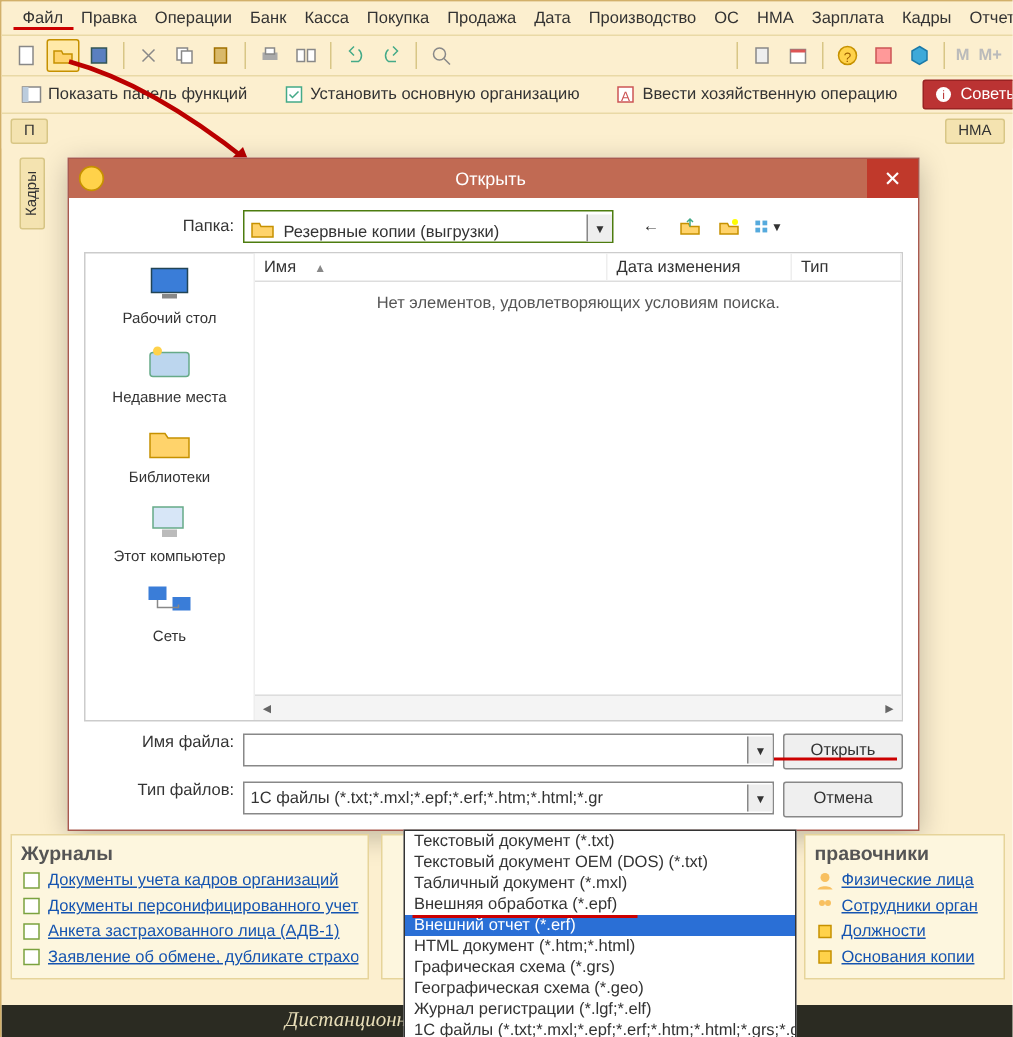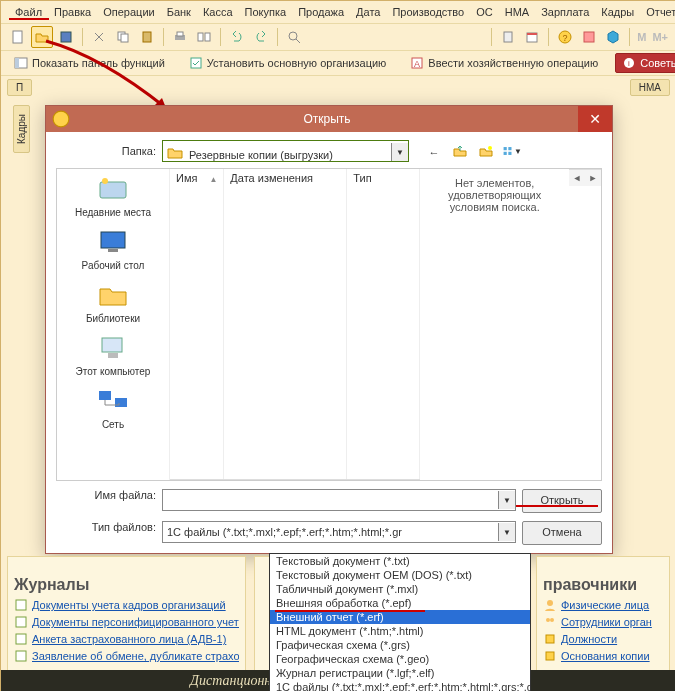--- a/index.html
+++ b/index.html
@@ -41,21 +41,21 @@
 .folder-sel .fname{flex:1;padding:0 2px}
 .folder-sel .fdrop{width:16px;height:18px;border-left:1px solid #888;display:flex;align-items:center;justify-content:center;font-size:8px;background:#eee}
 .folder-icons{display:flex;gap:4px;margin-left:8px}
 .folder-icons .tbtn{border:1px solid transparent}
 
 .browser{flex:1;display:flex;border:1px solid #ccc;min-height:0}
 .places{width:108px;border-right:1px solid #eee;padding:4px 2px;text-align:center;overflow:hidden}
 .place{margin-bottom:8px;font-size:10px}
 .place .pico{width:36px;height:32px;margin:0 auto 2px;display:flex;align-items:center;justify-content:center}
 .place .pico svg{width:34px;height:30px}
-.listing{flex:1;display:flex;min-width:0}
+.listing{flex:1;display:flex;flex-direction:column;min-width:0}
 .list-head{display:flex;border-bottom:1px solid #ddd;background:#fff;font-size:11px}
 .list-head .col{padding:3px 6px;border-right:1px solid #eee}
 .col-name{flex:1}
 .col-date{width:110px}
 .col-type{width:60px}
 .list-head .sort{font-size:8px;color:#888;margin-left:12px}
 .list-body{flex:1;padding:8px;color:#555;text-align:center}
 .list-scroll{height:16px;border-top:1px solid #ddd;background:#f4f4f4;display:flex;align-items:center}
 .list-scroll .sc-left,.list-scroll .sc-right{width:16px;text-align:center;font-size:9px;color:#666}
 
@@ -70,21 +70,21 @@
 
 
 .droplist{position:absolute;left:268px;top:552px;width:260px;border:1px solid #333;background:#fff;z-index:40}
 .droplist .opt{padding:1px 6px;white-space:nowrap;overflow:hidden;font-size:11px}
 .droplist .opt.selected{background:#2a6fd6;color:#fff}
 .erf-underline{position:absolute;left:274px;top:609px;width:150px;height:2px;background:#c00;z-index:41}
 
 
 .bottom-cols{position:absolute;left:6px;right:6px;top:555px;display:flex;gap:8px}
 .panel{flex:1;border:1px solid #e6d49a;background:#fdf6de;padding:4px 6px;min-width:0}
-.panel h4{margin:15px 0 4px;font-size:16px;font-weight:bold;color:#555}
+.panel h4{margin:0 0 4px;font-size:13px;font-weight:bold;color:#555}
 .panel .lnk{display:flex;align-items:center;gap:4px;margin:3px 0;color:#1554b0;text-decoration:underline;white-space:nowrap;overflow:hidden}
 .panel .lnk svg{width:14px;height:14px;flex:0 0 14px}
 .panel.right{flex:0 0 120px}
 
 
 .footer{position:absolute;left:0;right:0;bottom:0;height:22px;background:#2b2b22;color:#e8deb8;font-style:italic;font-family:Georgia,serif;font-size:14px;text-align:center;line-height:22px}
 
 
 .i-doc{fill:#fff;stroke:#7ba23f;stroke-width:1}
 .i-fold{fill:#ffd36b;stroke:#c69100}
@@ -302,34 +302,34 @@
               <span style="font-size:8px;margin-left:1px">▼</span>
             </div>
         </div>
       </div>
 
       <div class="browser">
         <div class="places">
           <div class="place">
               <div class="pico">
                 <svg viewBox="0 0 34 30">
+                  <rect x="5" y="5" width="24" height="16" fill="#3a7dd8" stroke="#245"></rect>
+                  <rect x="12" y="22" width="10" height="3" fill="#888"></rect>
+                </svg>
+              </div>
+              <div>Рабочий стол</div>
+            </div>
+          <div class="place">
+              <div class="pico">
+                <svg viewBox="0 0 34 30">
                   <rect x="4" y="8" width="26" height="16" rx="2" fill="#bcd6ee" stroke="#6a8"></rect>
                   <circle cx="9" cy="7" r="3" fill="#ffd24a"></circle>
                 </svg>
               </div>
               <div>Недавние места</div>
-            </div>
-          <div class="place">
-              <div class="pico">
-                <svg viewBox="0 0 34 30">
-                  <rect x="5" y="5" width="24" height="16" fill="#3a7dd8" stroke="#245"></rect>
-                  <rect x="12" y="22" width="10" height="3" fill="#888"></rect>
-                </svg>
-              </div>
-              <div>Рабочий стол</div>
             </div>
           <div class="place">
               <div class="pico">
                 <svg viewBox="0 0 34 30">
                   <path class="i-fold" d="M4 9h10l2 3h14v13H4z"></path>
                 </svg>
               </div>
               <div>Библиотеки</div>
             </div>
           <div class="place">

